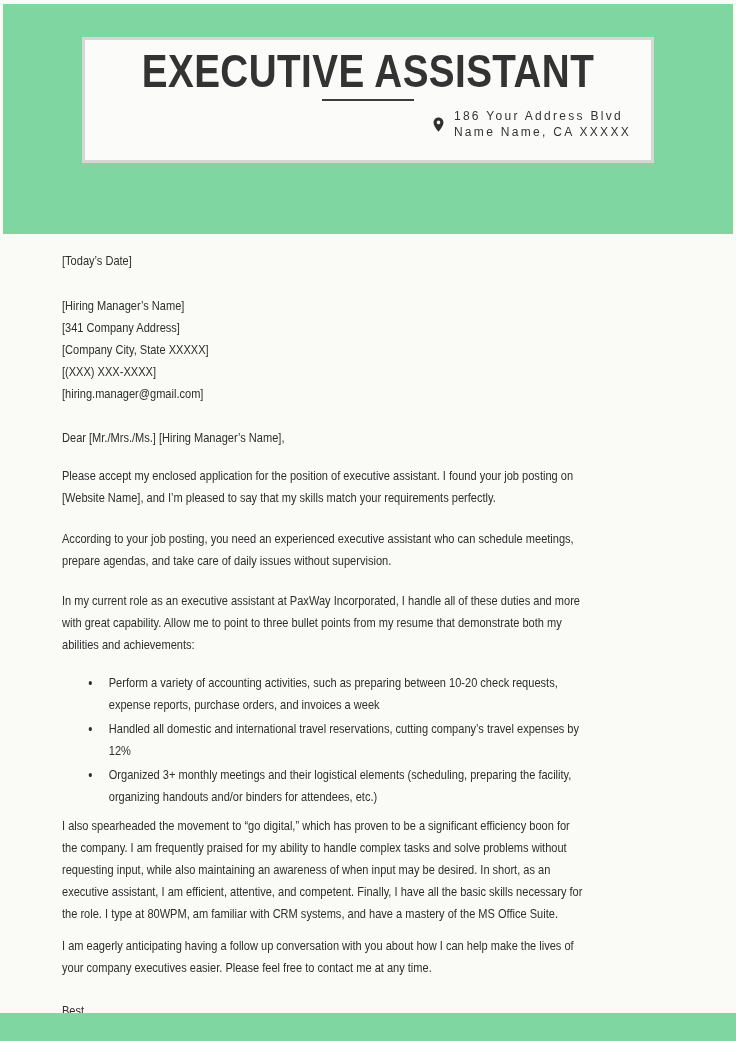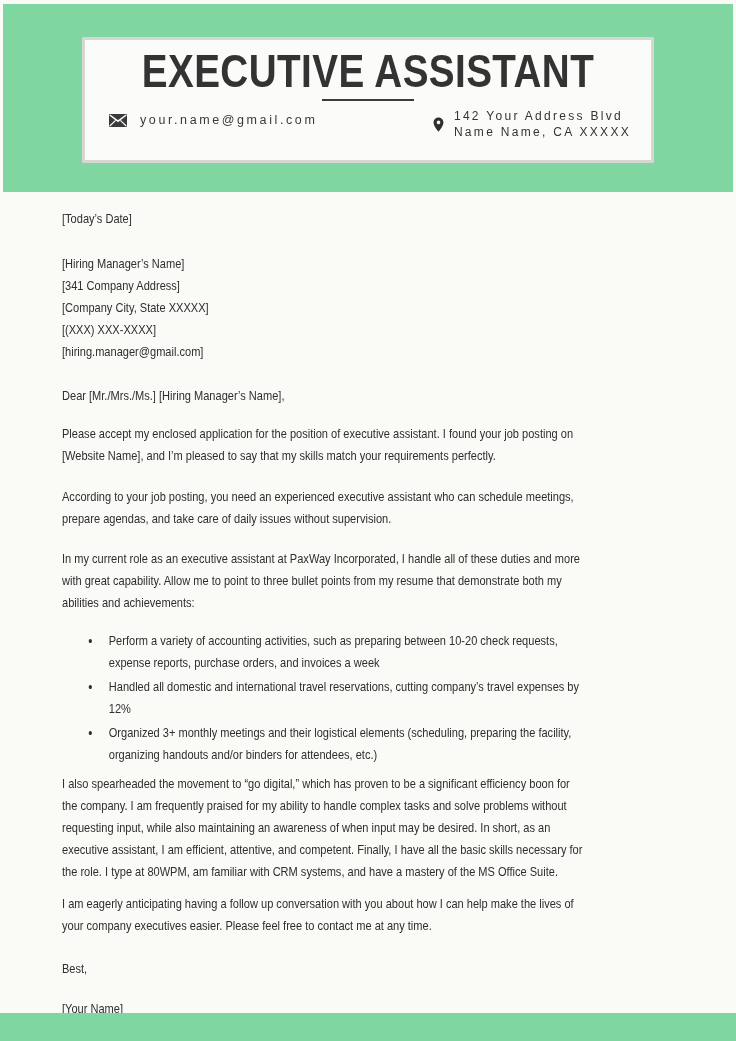--- a/index.html
+++ b/index.html
@@ -9,21 +9,21 @@
     overflow: hidden;
     font-family: "Liberation Sans", "DejaVu Sans", sans-serif;
     color: #2e2e2e;
     position: relative;
   }
   .page { width: 736px; height: 1041px; }
 
   
   .band { background: #80d6a1; }
   .band.header {
-    height: 188px;
+    height: 230px;
     margin: 4px 3px 0 3px;
   }
   .hbox {
     width: 572px; height: 126px;
     margin: 0 auto; position: relative; top: 33px;
     box-sizing: border-box;
     border: 3px solid #d6d6d3;
     background: #fbfbf9;
   }
   .title {
@@ -101,39 +101,29 @@
 <body>
 
 <div class="page">
 
   <header class="band header">
     <div class="hbox">
       <h1 class="title">EXECUTIVE ASSISTANT</h1>
       <div class="divider"></div>
       <div class="contact">
         <div class="ccol left">
-          <div class="crow">
-            <span class="cicon">
-              <svg width="18" height="13" viewBox="0 0 18 13" aria-hidden="true">
-                <rect x="0" y="0" width="18" height="13" rx="1" fill="#3a3a3a"></rect>
-                <path d="M0.8 1 L9 7.2 L17.2 1" fill="none" stroke="#fbfbf9" stroke-width="1.5"></path>
-                <path d="M0.8 12 L6.6 6.4 M17.2 12 L11.4 6.4" fill="none" stroke="#fbfbf9" stroke-width="1.2"></path>
-              </svg>
-            </span>
-            <span>your.name@gmail.com</span>
-          </div>
         </div>
         <div class="ccol right">
           <span class="cicon">
             <svg width="17" height="21" viewBox="0 0 24 24" aria-hidden="true">
               <path fill="#2f2f2f" d="M12 2C8.13 2 5 5.13 5 9c0 5.25 7 13 7 13s7-7.75 7-13c0-3.87-3.13-7-7-7zm0 9.5c-1.38 0-2.5-1.12-2.5-2.5s1.12-2.5 2.5-2.5 2.5 1.12 2.5 2.5-1.12 2.5-2.5 2.5z"></path>
             </svg>
           </span>
           <div class="addr">
-            <div>142 Your Address Blvd</div>
+            <div>186 Your Address Blvd</div>
             <div>Name Name, CA XXXXX</div>
           </div>
         </div>
       </div>
     </div>
   </header>
 
   <main class="letter">
     <div class="scalex">
 

